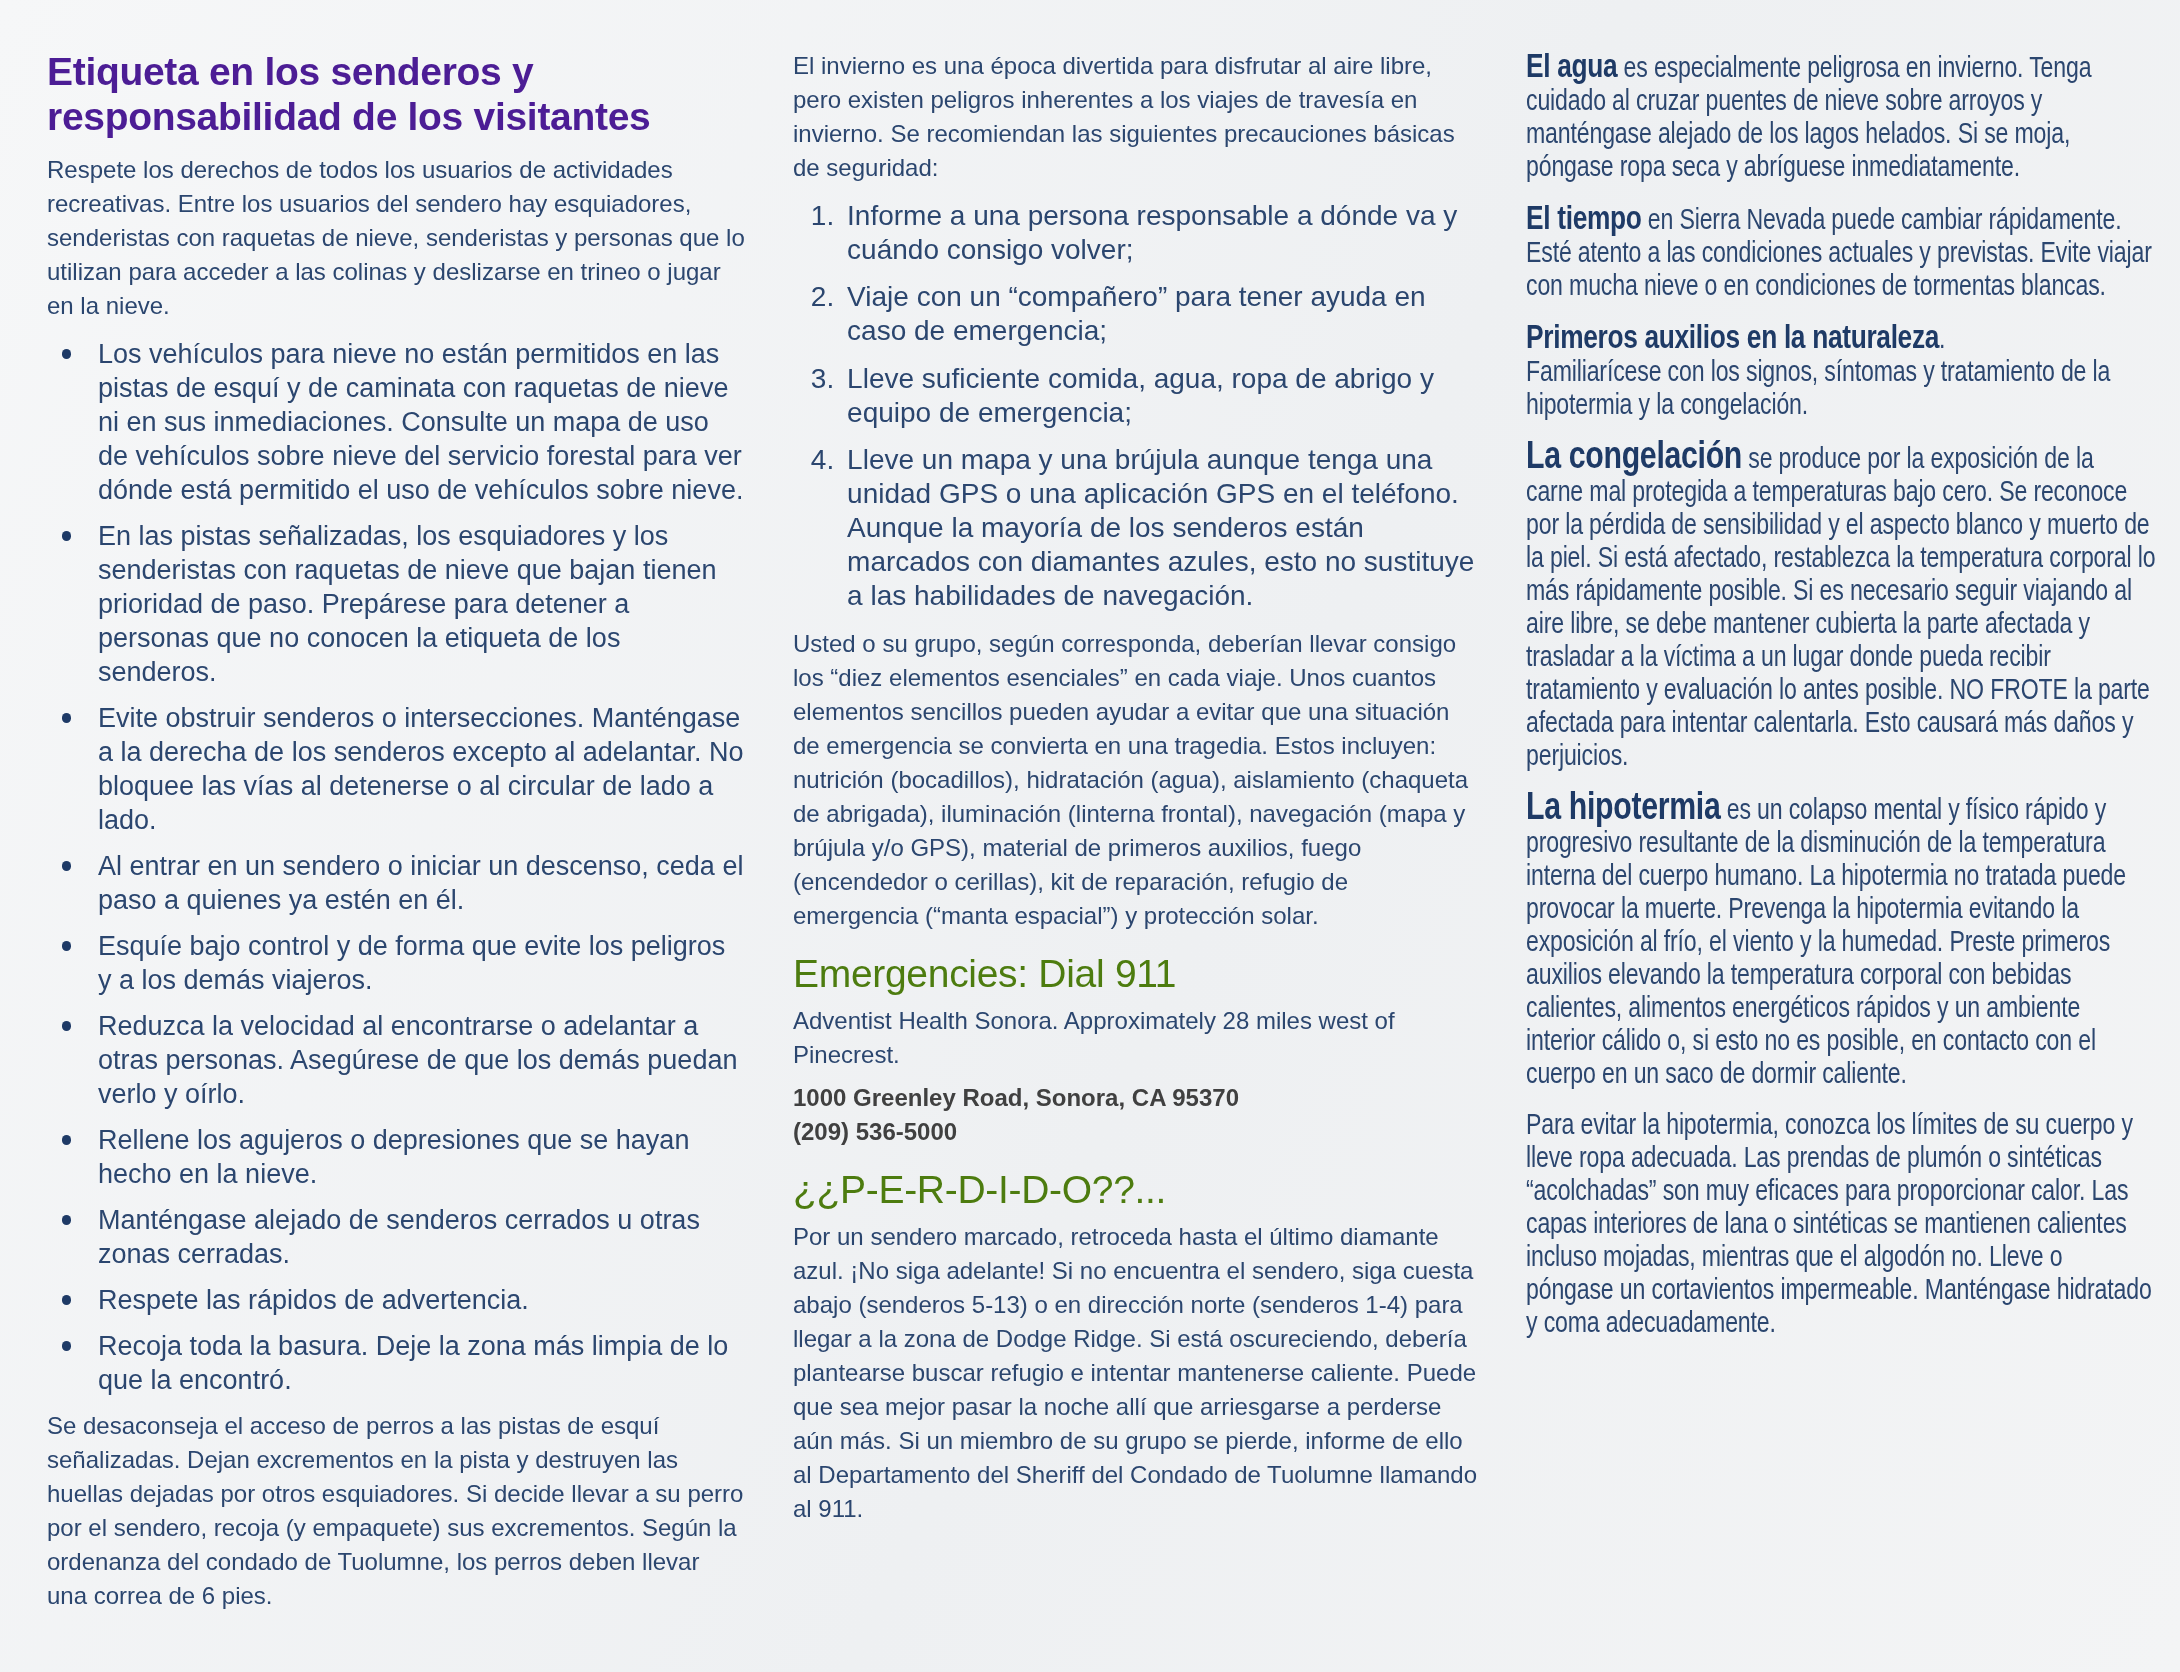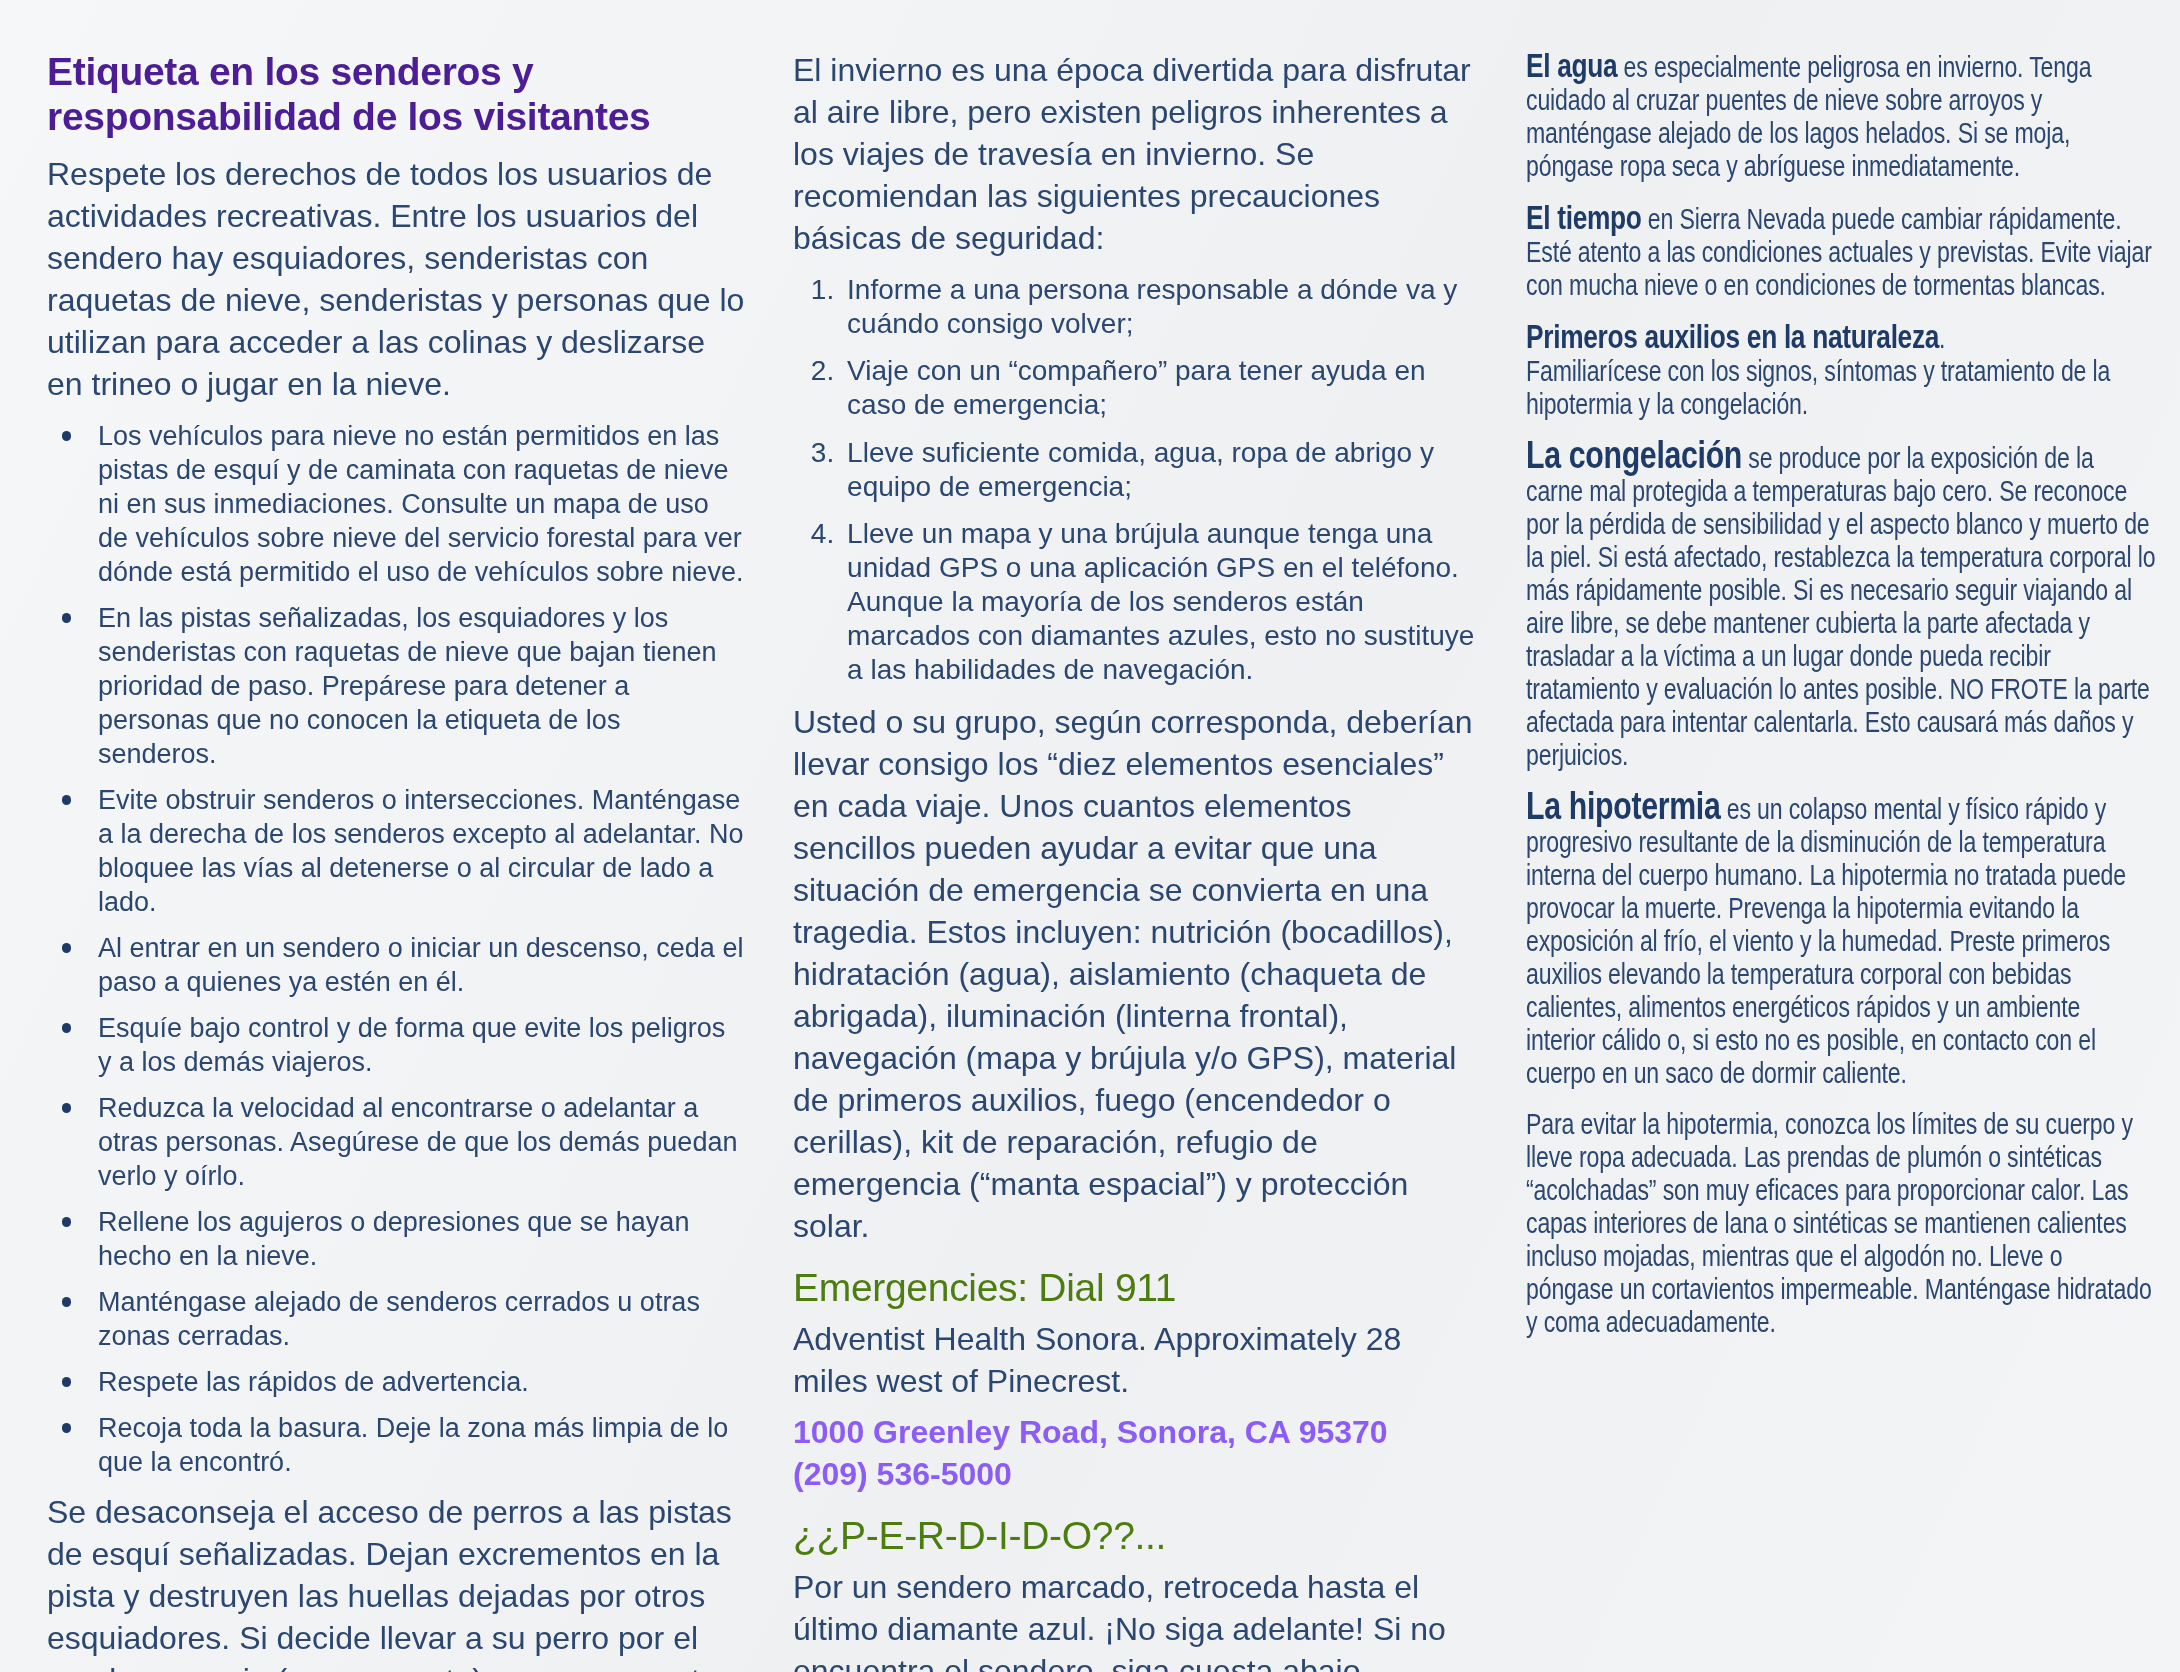--- a/index.html
+++ b/index.html
@@ -17,36 +17,36 @@
   .col-3 { width:630px; }
 
   h1 {
     font-size:39px; line-height:1.16; color:#4c1d95;
     margin:0 0 13.6px 0; letter-spacing:-0.3px; font-weight:bold;
   }
   h2 {
     font-size:39px; line-height:1.12; color:#4d7c0f;
     margin:19px 0 8.5px 0; letter-spacing:-0.3px; font-weight:normal;
   }
-  .col p { font-size:32px; line-height:42px; margin:0 0 13.6px 0; }
+  .col p { font-size:24px; line-height:34px; margin:0 0 13.6px 0; }
 
   ul.bullets { list-style:none; margin:5.1px 0 12px 0; padding:0 0 0 51px; }
   ul.bullets li {
     position:relative; font-size:27px; line-height:34px; margin:0 0 12px 0;
   }
   ul.bullets li::before {
     content:""; position:absolute; left:-36px; top:12.8px;
     width:9.4px; height:9.4px; border-radius:50%; background:#1e3a66;
   }
 
   ol.numbered { margin:8.5px 0 13.6px 0; padding:0 0 0 49px; }
   ol.numbered li { font-size:28px; line-height:34px; margin:0 0 13.6px 0; padding-left:5.1px; }
 
   .address {
-    font-weight:bold; color:#8b5cf6;
+    font-weight:bold; color:#404040;
     font-size:29px; line-height:37px; margin:1.7px 0 8.5px 0;
   }
 
   
   .condensed { width:790px; transform:scaleX(0.797); transform-origin:top left; }
   .condensed p.hz { font-size:29px; line-height:33px; margin:0 0 18px 0; letter-spacing:-0.2px; }
   .condensed strong.lead-sm { font-size:33px; color:#1e3a66; letter-spacing:-0.4px; }
   .condensed strong.lead-lg { font-size:38px; color:#1e3a66; letter-spacing:-0.4px; }
 </style>
 </head>

